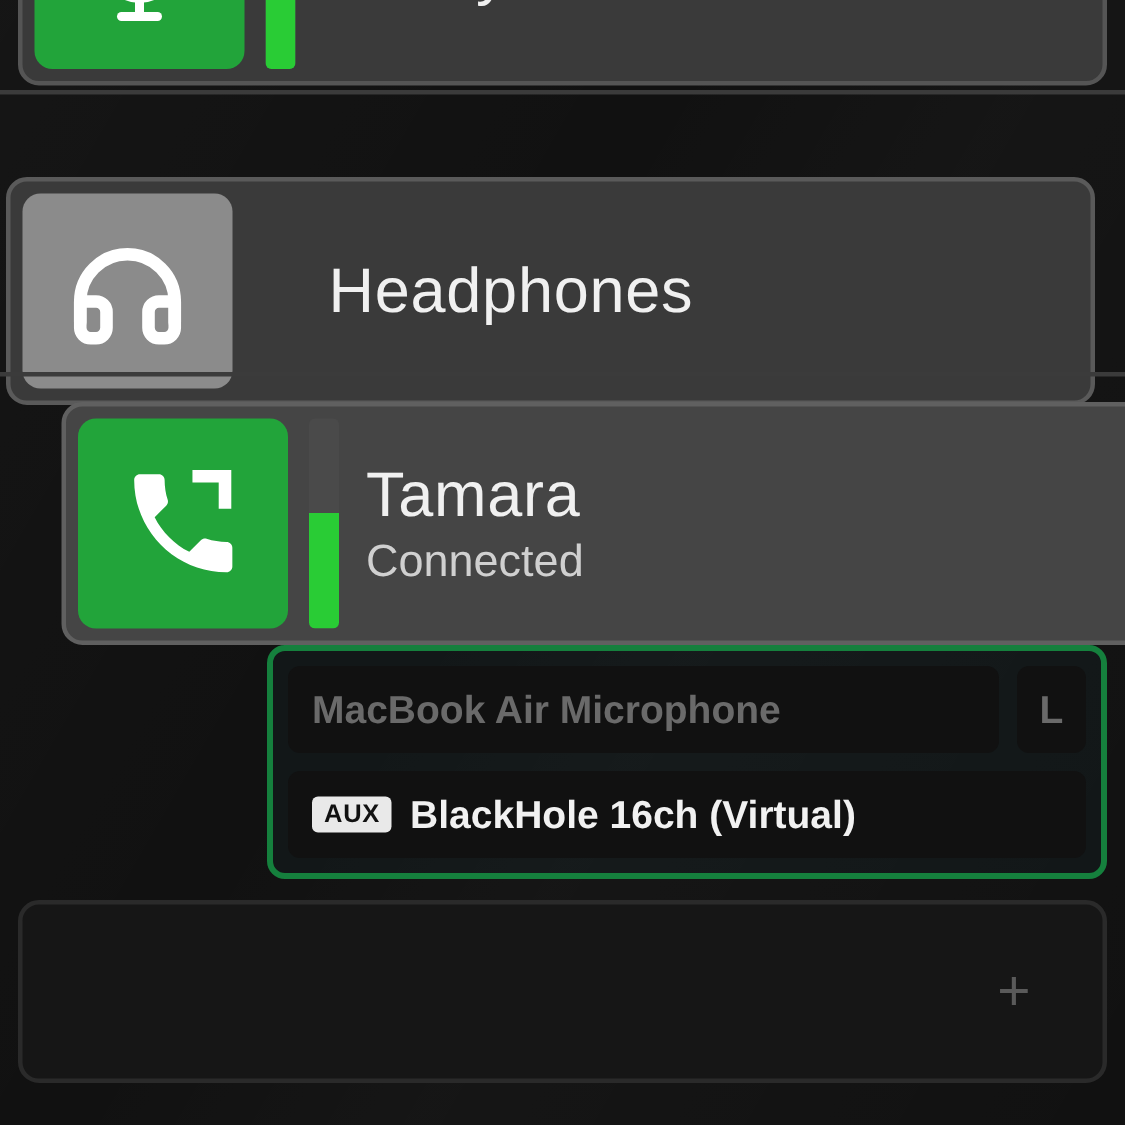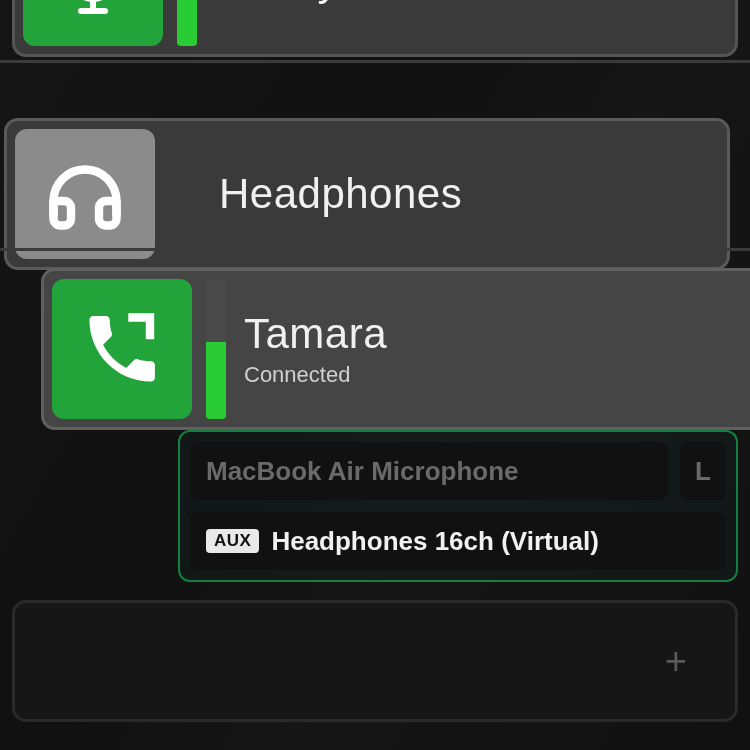--- a/index.html
+++ b/index.html
@@ -60,21 +60,21 @@
   .meter .fill { width: 100%; background: #29cc35; }
 
   .tile .text {
     display: flex;
     flex-direction: column;
     justify-content: center;
     gap: 4px;
     padding-right: 20px;
   }
   .tile .title { font-size: 42px; font-weight: 500; color: #f0f0f0; letter-spacing: 0.5px; }
-  .tile .subtitle { font-size: 22px; color: #d0d0d0; }
+  .tile .subtitle { font-size: 30px; color: #d0d0d0; }
 
   
   .row1 {
     position: absolute;
     left: 12px;
     top: -95px; 
     width: 726px;
   }
   .row1 .tile { min-height: 145px; }
 
@@ -109,21 +109,21 @@
   .row3 .tile { min-height: 158px; background: #454545; border-color: #606060; }
   .row3 .iconbox { width: 140px; height: 140px; }
   .row3 .meter { height: 140px; }
 
   
   .devgroup {
     position: absolute;
     left: 178px;
     top: 430px;
     width: 560px;
-    border: 2px solid #15803d;
+    border: 4px solid #15803d;
     border-radius: 12px;
     padding: 10px;
     display: flex;
     flex-direction: column;
     gap: 12px;
     background: rgba(42,122,136,0.06);
   }
   .devrow { display: flex; gap: 12px; }
   .chip {
     flex: 1 1 auto;
@@ -252,21 +252,21 @@
       <div class="chip muted">
         <span>MacBook Air Microphone</span>
       </div>
       <div class="chip muted edge">
         <span>L</span>
       </div>
     </div>
     <div class="devrow">
       <div class="chip active">
         <span class="aux-badge">AUX</span>
-        <span>Headphones 16ch (Virtual)</span>
+        <span>BlackHole 16ch (Virtual)</span>
       </div>
     </div>
   </div>
 
   <div class="connectbar">
     <div class="label">
       <span class="plus">+</span>
     </div>
   </div>
 

